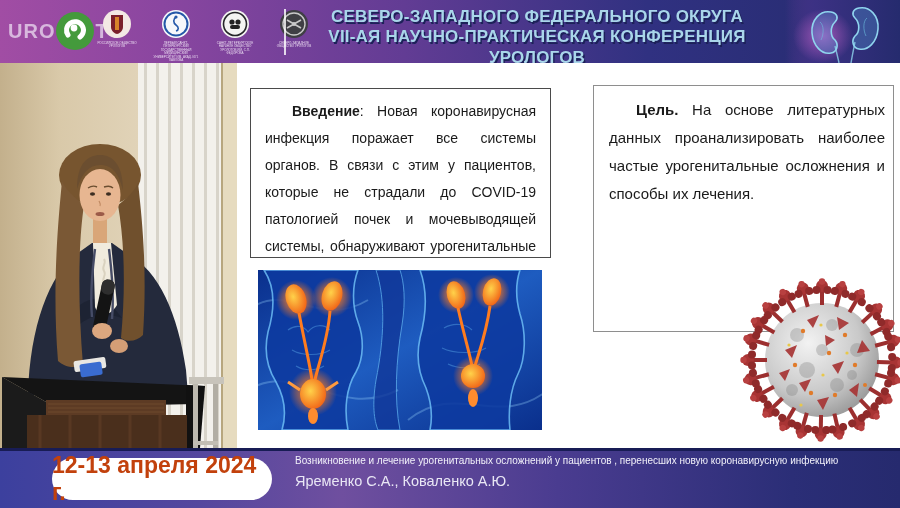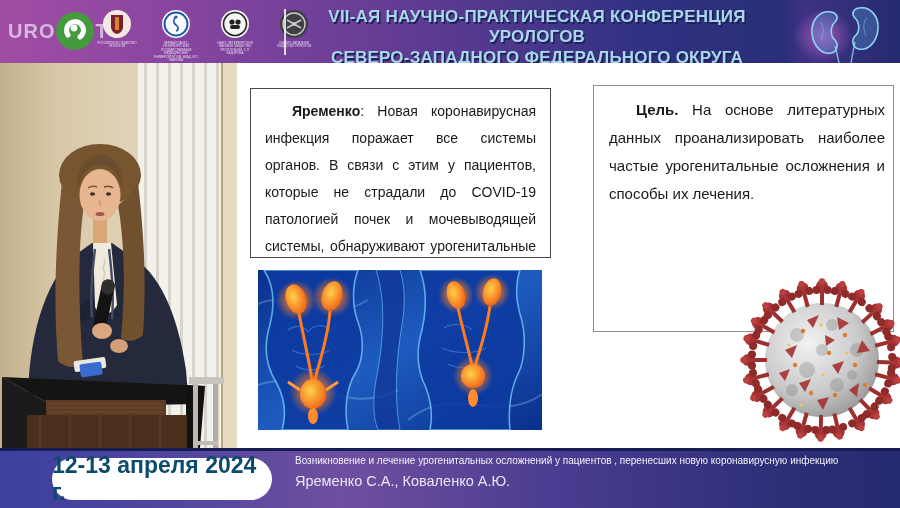--- a/index.html
+++ b/index.html
@@ -36,21 +36,21 @@
   .b { font-weight:bold; }
   .uro-img { position:absolute; left:21px; top:207px; }
   .virus { position:absolute; left:500px; top:212px; }
 
   
   .ftr { position:absolute; left:0; top:448px; width:900px; height:60px;
          background:linear-gradient(90deg,#3c409e 0%,#54479e 22%,#6f4f9f 38%,#4a3c90 62%,#2b2e77 88%,#262a6e 100%);
          border-top:3px solid #181c55; }
   .date-pill { position:absolute; left:52px; top:7px; width:220px; height:42px; background:#fff;
                border-radius:22px; display:flex; align-items:center; justify-content:center;
-               font-size:23px; font-weight:bold; color:#0c4a6e; }
+               font-size:23px; font-weight:bold; color:#c2410c; }
   .ftr-text { position:absolute; left:295px; top:4px; width:600px; color:#f2f1fa; }
   .ftr-title { font-size:10px; line-height:1.23; }
   .ftr-authors { margin-top:6px; font-size:14.5px; color:#e9e7f5; }
 </style>
 </head>
 <body>
 
 <div class="frame">
 
   <div class="hdr">
@@ -100,22 +100,22 @@
           <path d="M8,19 L22,11 M8,11 L22,19" stroke="#c9c9c9" stroke-width="1.6"></path>
           <circle cx="15" cy="15" r="2" fill="#c9c9c9"></circle>
         </svg>
         <div class="logo-cap">СЕВЕРО-ЗАПАДНОЕ ОБЩЕСТВО УРОЛОГОВ</div>
       </div>
     </div>
 
     <div class="hdr-sep"></div>
 
     <div class="hdr-title">
+      <div>СЕВЕРО-ЗАПАДНОГО ФЕДЕРАЛЬНОГО ОКРУГА</div>
       <div>VII-АЯ НАУЧНО-ПРАКТИЧЕСКАЯ КОНФЕРЕНЦИЯ УРОЛОГОВ</div>
-      <div>СЕВЕРО-ЗАПАДНОГО ФЕДЕРАЛЬНОГО ОКРУГА</div>
     </div>
 
     <svg class="hdr-kidneys" width="115" height="63" viewBox="0 0 115 63">
       <defs>
         <linearGradient id="hdrDeep" x1="0" y1="0" x2="1" y2="0">
           <stop offset="0" stop-color="#5a3890" stop-opacity="0"></stop>
           <stop offset=".25" stop-color="#3c3184"></stop>
           <stop offset="1" stop-color="#252b6e"></stop>
         </linearGradient>
         <radialGradient id="pGlow" cx=".5" cy=".5" r=".5">
@@ -191,21 +191,21 @@
 
     <rect x="189" y="314" width="35" height="7" fill="#c8c4bb"></rect>
     <rect x="193" y="321" width="5" height="108" fill="#bdb9af"></rect>
     <rect x="213" y="321" width="5" height="108" fill="#b2aea4"></rect>
     <rect x="193" y="378" width="25" height="4" fill="#c2beb4"></rect>
   </svg>
 
   <div class="slide">
 
     <div class="box intro-box">
-      <p class="para"><span class="b">Яременко</span><span>: Новая коронавирусная инфекция поражает все системы органов. В связи с этим у пациентов, которые не страдали до COVID-19  патологией почек и мочевыводящей системы, обнаруживают урогенитальные осложнения.</span></p>
+      <p class="para"><span class="b">Введение</span><span>: Новая коронавирусная инфекция поражает все системы органов. В связи с этим у пациентов, которые не страдали до COVID-19  патологией почек и мочевыводящей системы, обнаруживают урогенитальные осложнения.</span></p>
     </div>
 
     <div class="box goal-box">
       <p class="para"><span class="b">Цель.</span><span> На основе литературных данных проанализировать наиболее частые урогенитальные осложнения и способы их лечения.</span></p>
     </div>
 
     <svg class="uro-img" width="284" height="160" viewBox="0 0 284 160">
       <defs>
         <linearGradient id="sea" x1="0" y1="0" x2="1" y2="1">
           <stop offset="0" stop-color="#0a2f8c"></stop>

